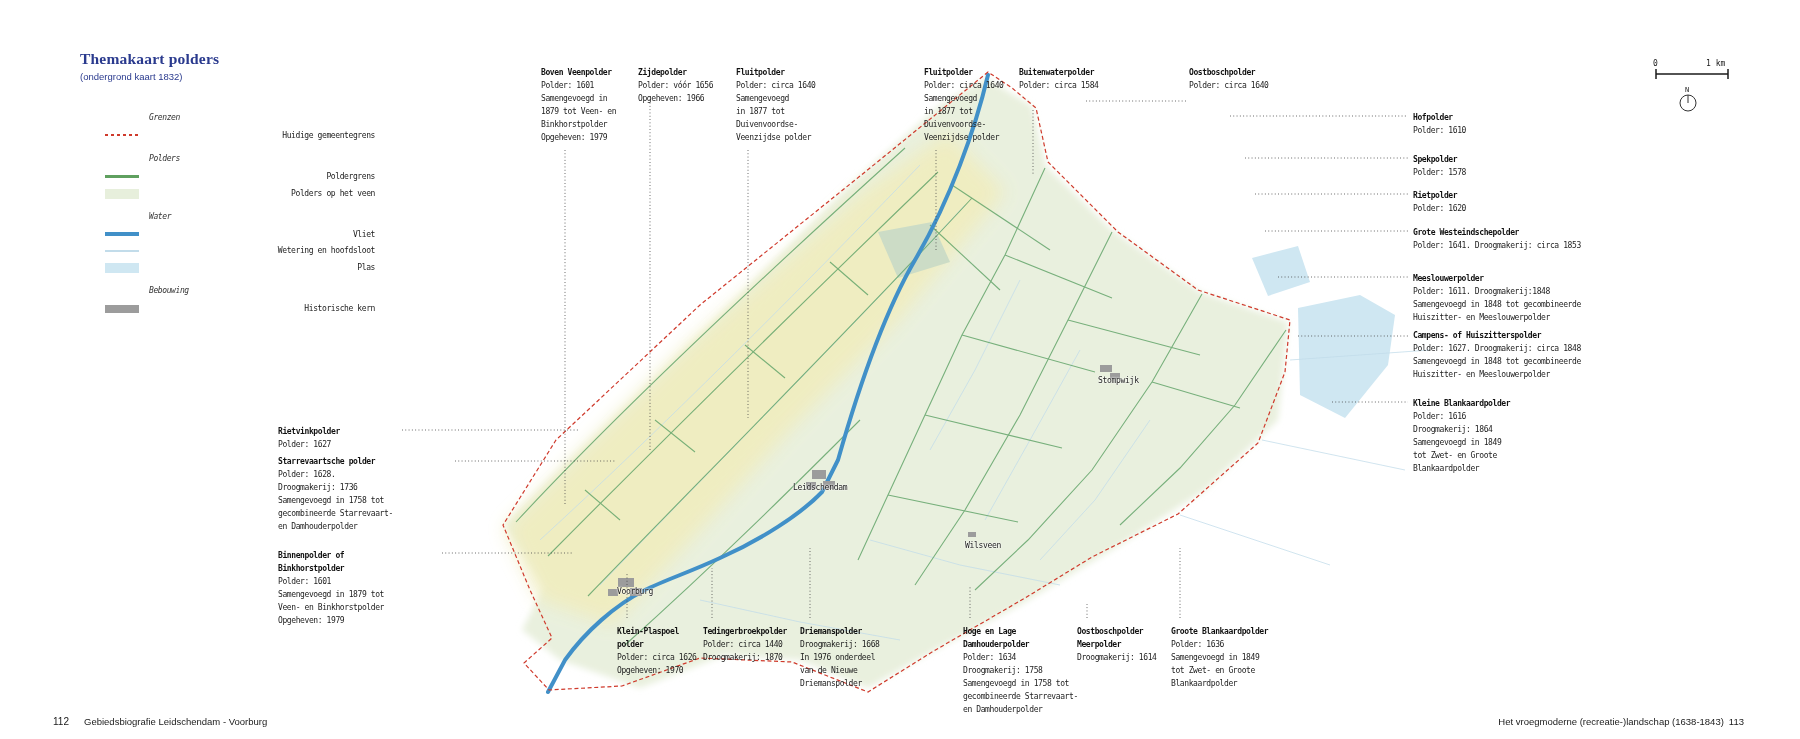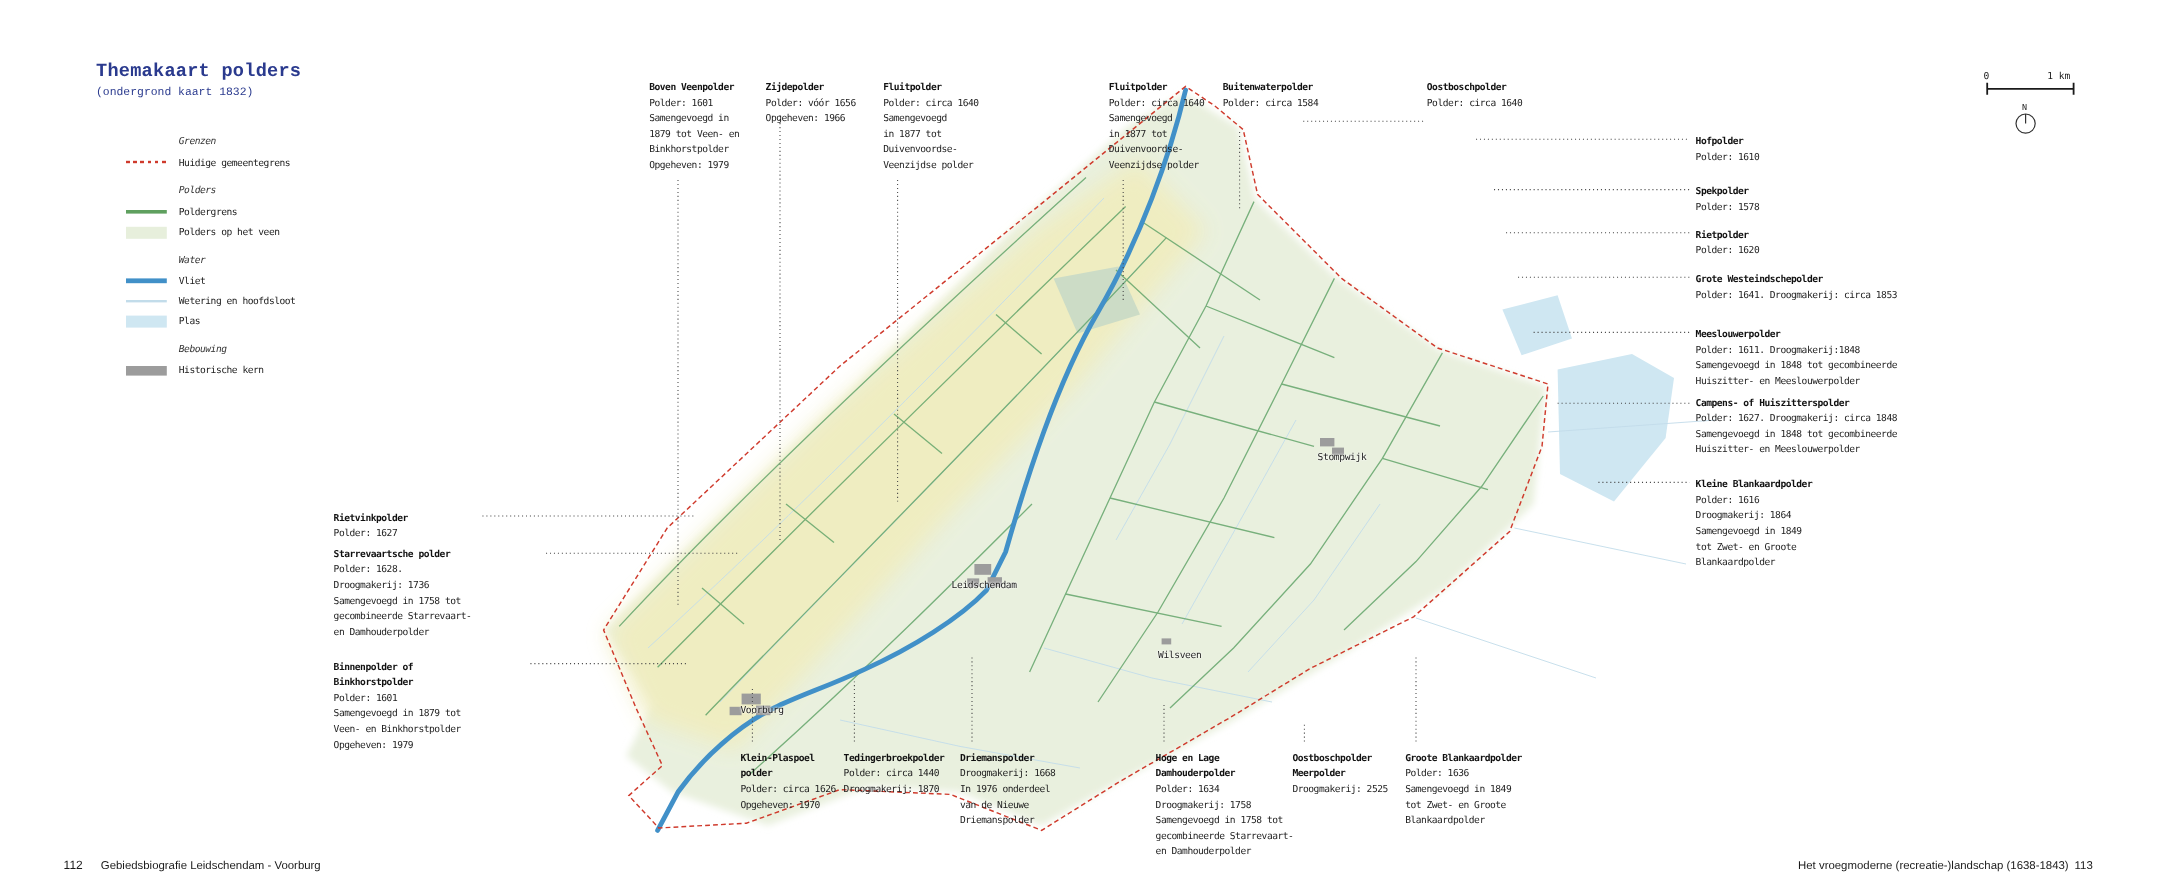--- a/index.html
+++ b/index.html
@@ -1,26 +1,26 @@
 <!DOCTYPE html>
 <html><head>
 <meta charset="utf-8">
 <style>
   html,body{margin:0;padding:0;background:#ffffff;}
   .page{position:relative;width:1800px;height:739px;background:#fff;overflow:hidden;
         font-family:"DejaVu Sans Mono", monospace;color:#1a1a1a;}
   
-  .map-title{position:absolute;left:80px;top:50px;font-family:Liberation Mono, monospace;
+  .map-title{position:absolute;left:80px;top:50px;font-family:Liberation Serif, serif;
              font-weight:bold;font-size:15.5px;color:#2a3a8e;letter-spacing:.2px;}
-  .map-subtitle{position:absolute;left:80px;top:71px;font-family:Liberation Mono, monospace;
+  .map-subtitle{position:absolute;left:80px;top:71px;font-family:Liberation Sans, sans-serif;
              font-size:9.5px;color:#2a3a8e;}
   
   .legend{position:absolute;left:105px;top:100px;width:270px;font-size:8px;letter-spacing:-.4px;line-height:10px;}
   .lg-head{font-style:italic;color:#333;margin:13px 0 8px 44px;}
-  .lg-row{display:flex;align-items:flex-start;margin-bottom:6.5px;}
+  .lg-row{display:flex;align-items:flex-start;margin-bottom:6.5px;justify-content:space-between;}
   .lg-label div{white-space:nowrap;}
   .sw{width:34px;flex:none;margin-right:10px;}
   .sw-dash-red{height:2px;margin-top:3px;background:repeating-linear-gradient(90deg,#cf3a2c 0 3px,transparent 3px 6px);}
   .sw-line-green{height:2.5px;margin-top:3px;background:#5fa05f;}
   .sw-veen{height:10px;background:#e7efdc;}
   .sw-zand{height:10px;background:#f0edc6;}
   .sw-vliet{height:3.5px;margin-top:2.5px;background:#4190c8;}
   .sw-wetering{height:1.5px;margin-top:4px;background:#c2dcea;}
   .sw-plas{height:10px;background:#cfe7f2;}
   .sw-kern{height:8px;margin-top:1px;background:#9c9c9c;}
@@ -406,21 +406,21 @@
         <div>gecombineerde Starrevaart-</div>
         <div>en Damhouderpolder</div>
       </div>
   </div>
   <div class="annot" style="left:1077px;top:625px">
     <div class="annot-title">
         <div>Oostboschpolder</div>
         <div>Meerpolder</div>
       </div>
     <div class="annot-details">
-        <div>Droogmakerij: 2525</div>
+        <div>Droogmakerij: 1614</div>
       </div>
   </div>
   <div class="annot" style="left:1171px;top:625px">
     <div class="annot-title">
         <div>Groote Blankaardpolder</div>
       </div>
     <div class="annot-details">
         <div>Polder: 1636</div>
         <div>Samengevoegd in 1849</div>
         <div>tot Zwet- en Groote</div>

